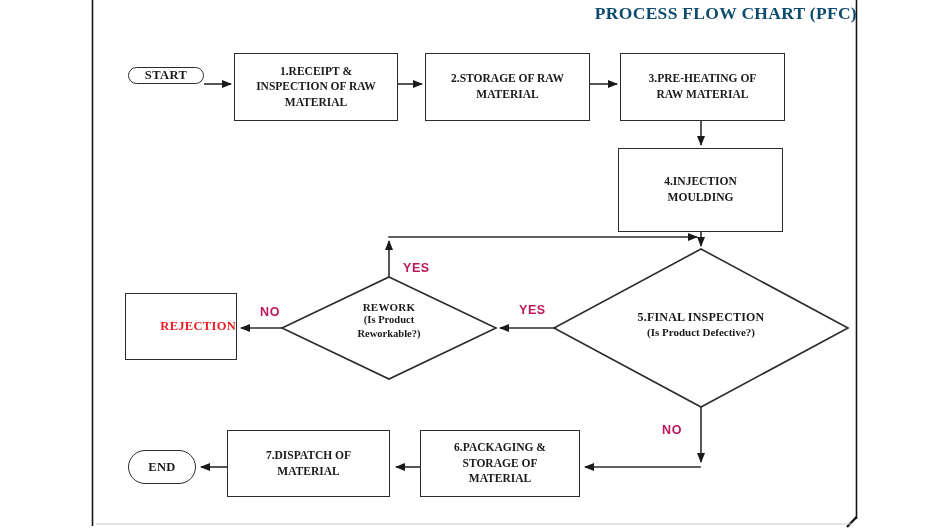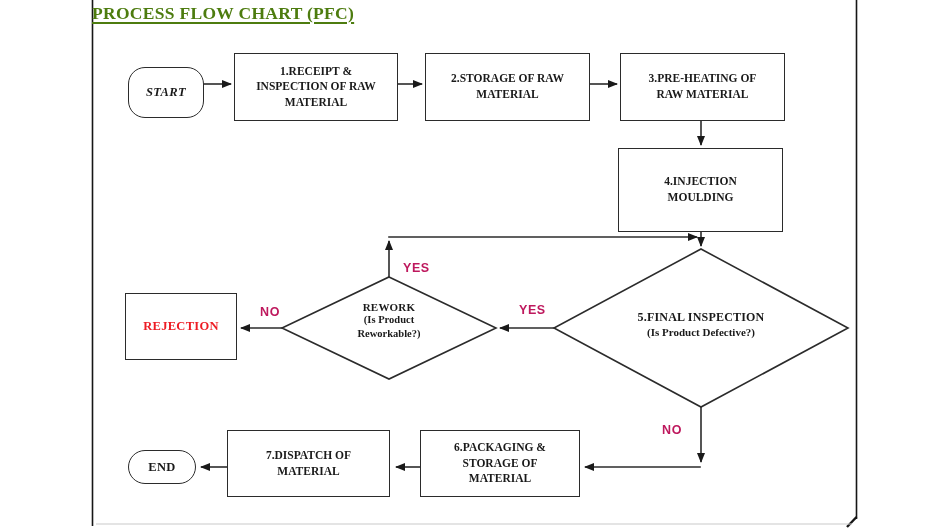--- a/index.html
+++ b/index.html
@@ -10,26 +10,26 @@
         background:#ffffff;border:1.6px solid #2b2b2b;box-sizing:border-box;
         text-align:center;color:#1a1a1a;font-weight:bold;}
   .node .shape-label{white-space:pre-line;line-height:1.35;}
   .terminator{border-radius:17px;font-size:12.5px;letter-spacing:.4px;}
   .process{font-size:11.5px;}
   .diamond-text{position:absolute;z-index:3;text-align:center;color:#1a1a1a;font-weight:bold;}
   .diamond-text .dt-title{display:block;font-size:12px;letter-spacing:.2px;}
   .diamond-text .dt-sub{display:block;font-size:11px;white-space:pre-line;line-height:1.3;}
   .edge-label{position:absolute;z-index:3;font-family:"Liberation Sans", sans-serif;
               font-weight:bold;font-size:12.5px;color:#be185d;letter-spacing:.6px;}
-  #title{position:absolute;left:92px;top:3px;width:765px;z-index:3;text-align:left;
-         font-size:17.5px;font-weight:bold;color:#4d7c0f;letter-spacing:.3px;
-         text-decoration:underline;text-underline-offset:3px;text-decoration-thickness:1.6px;}
-  #rejection{color:#ed1c24;font-size:12.5px;letter-spacing:.3px;}
+  #title{position:absolute;left:92px;top:3px;width:765px;z-index:3;text-align:right;
+         font-size:17.5px;font-weight:bold;color:#0c4a6e;letter-spacing:.3px;
+         text-underline-offset:3px;text-decoration-thickness:1.6px;}
+  #rejection{color:#ed1c24;font-size:12.5px;letter-spacing:.3px;justify-content:flex-end;}
   
-  #start{left:128px;top:67px;width:76px;height:51px;font-style:italic;}
+  #start{left:128px;top:67px;width:76px;height:17px;}
   #box1{left:234px;top:53px;width:164px;height:68px;}
   #box2{left:425px;top:53px;width:165px;height:68px;}
   #box3{left:620px;top:53px;width:165px;height:68px;}
   #box4{left:618px;top:148px;width:165px;height:84px;}
   #rejection{left:125px;top:293px;width:112px;height:67px;}
   #box6{left:420px;top:430px;width:160px;height:67px;}
   #box7{left:227px;top:430px;width:163px;height:67px;}
   #end{left:128px;top:450px;width:68px;height:34px;}
   #d5text{left:580px;top:310px;width:242px;}
   #reworkText{left:319px;top:301px;width:140px;}

